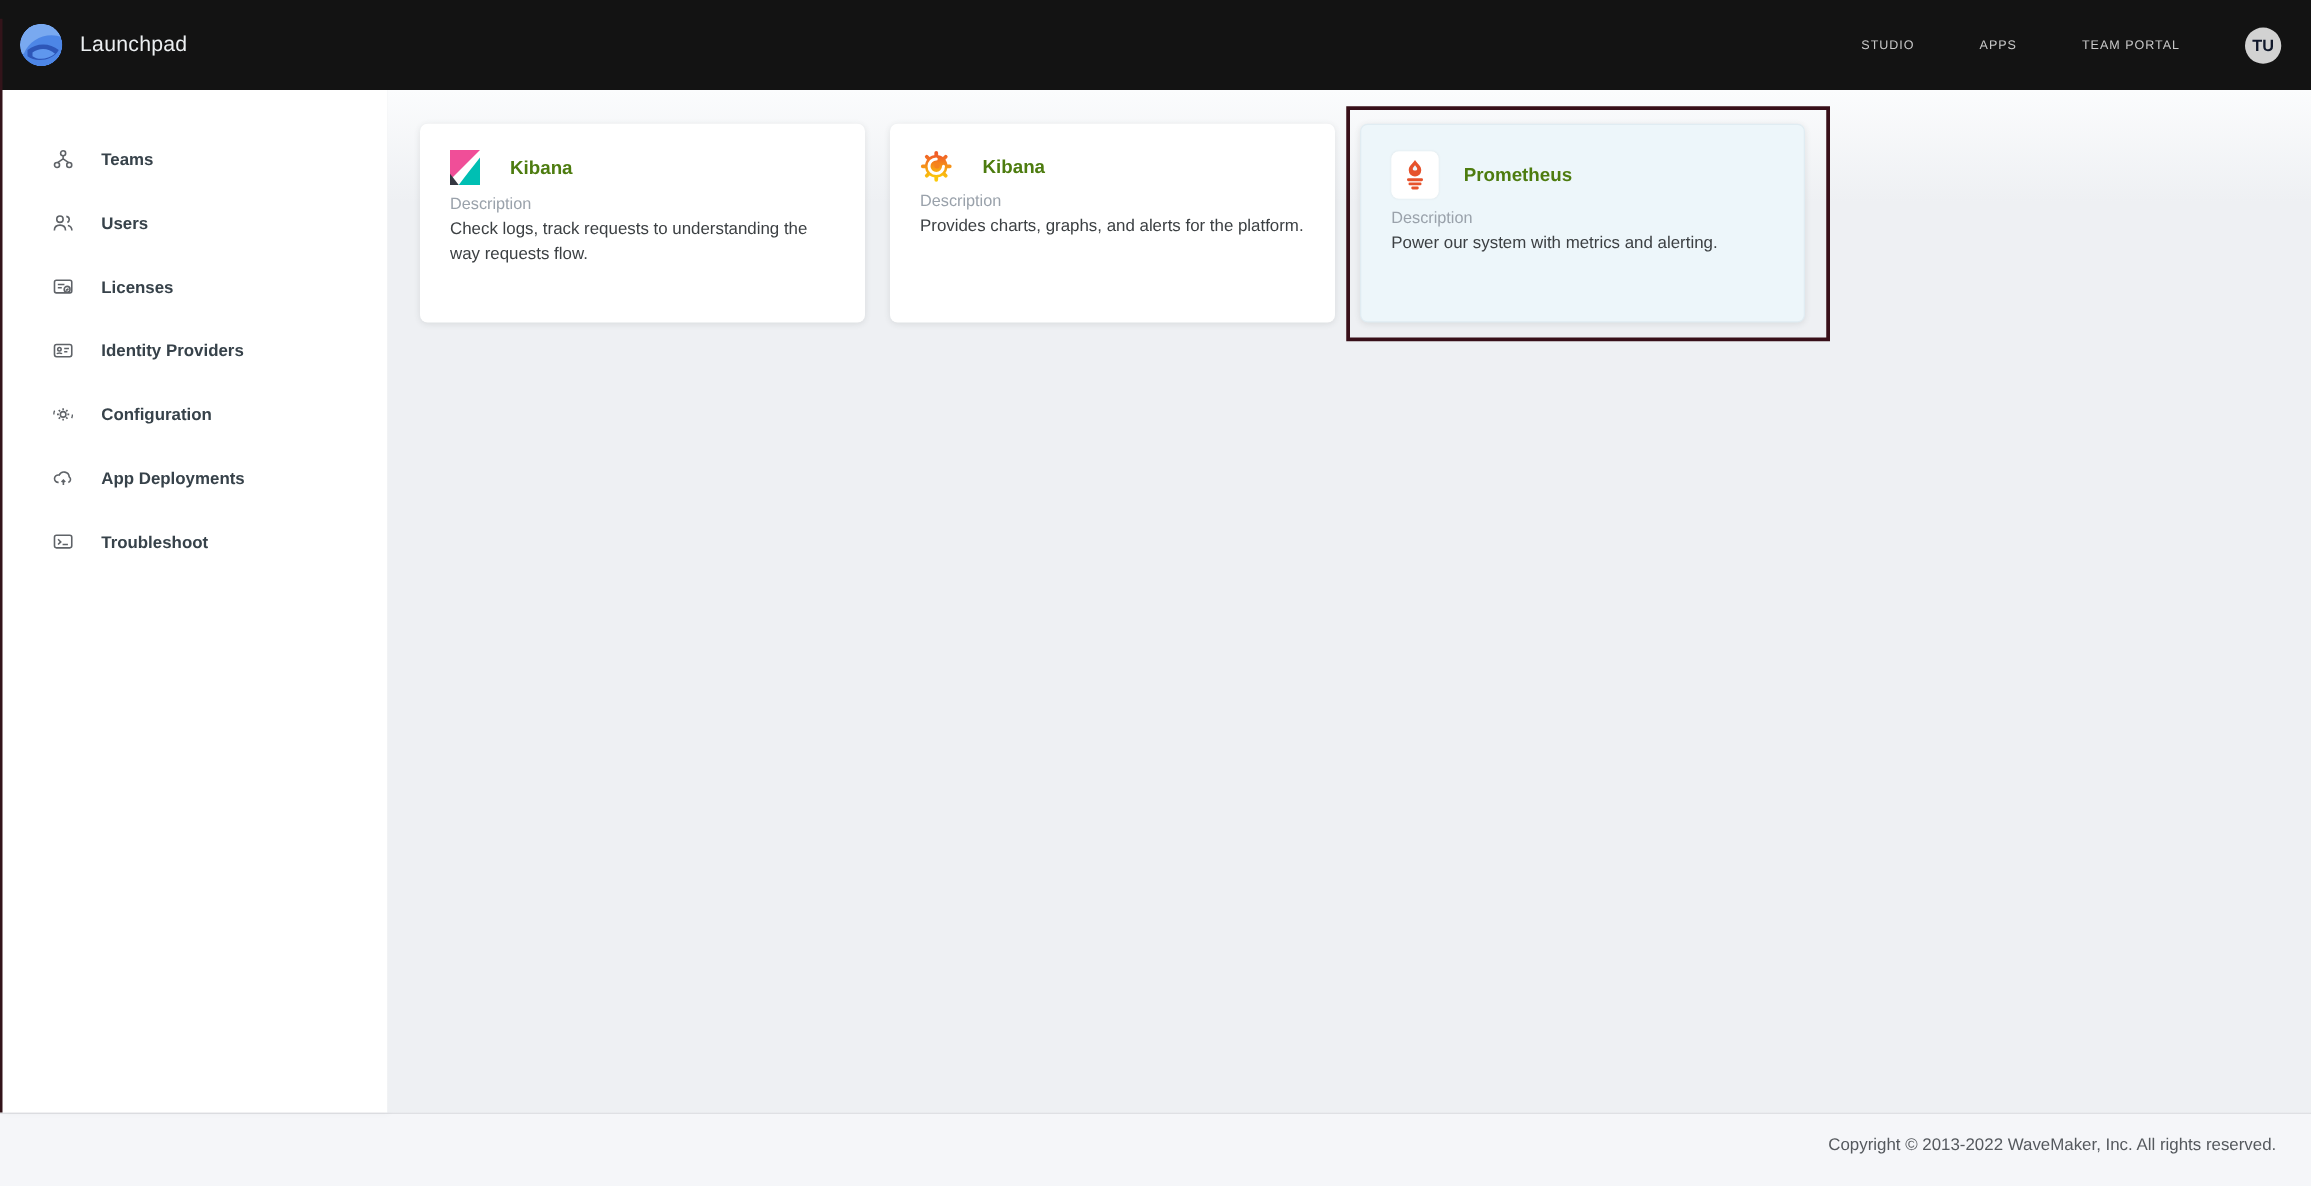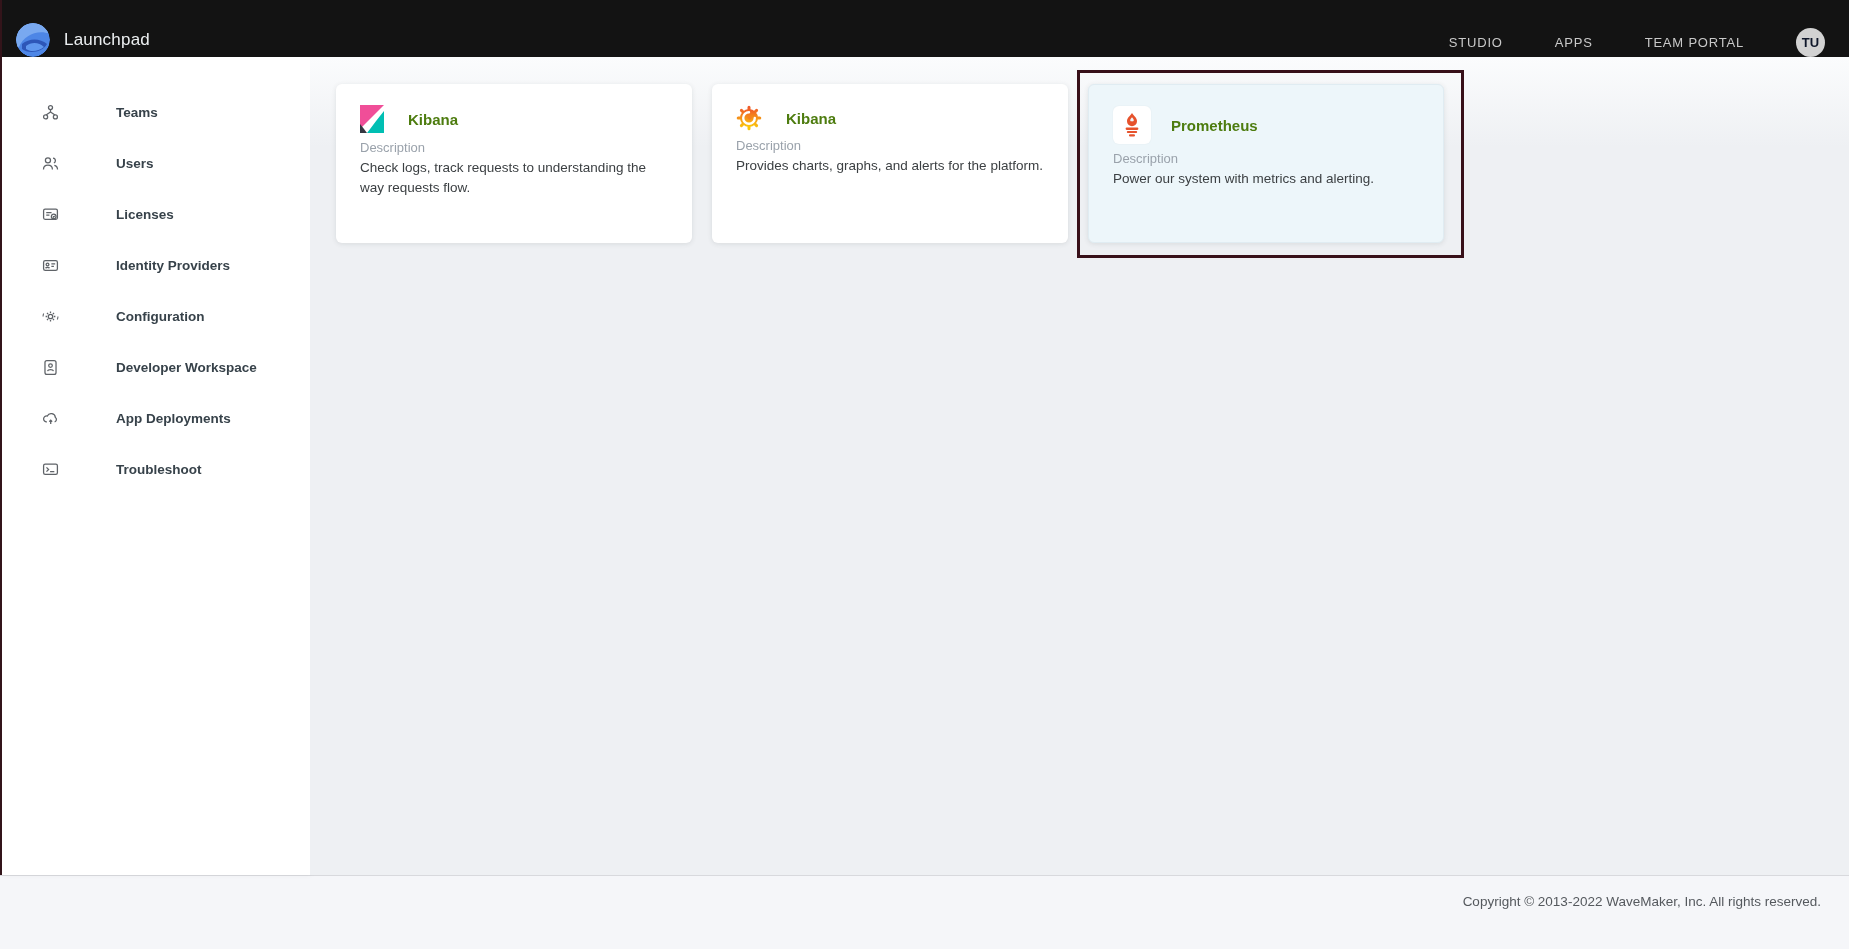--- a/index.html
+++ b/index.html
@@ -1,42 +1,42 @@
 <!DOCTYPE html>
 <html><head>
 <meta charset="utf-8">
 <style>
   * { margin:0; padding:0; box-sizing:border-box; }
   html,body { width:1849px; height:949px; overflow:hidden;
     font-family:"Liberation Sans", sans-serif; background:#eef0f3; }
 
   
-  .header { height:57px; background:#131313; display:flex; align-items:flex-end;
+  .header { height:72px; background:#131313; display:flex; align-items:center;
     justify-content:space-between; padding:0 24px 0 16px; position:relative; z-index:5;gap:20px; }
   .header-left { display:flex; align-items:center; gap:14px; }
   .logo { width:34px; height:34px; border-radius:50%; display:block; }
   .app-title { color:#eceff1; font-size:17px; font-weight:500; letter-spacing:.2px; }
   .header-right { display:flex; align-items:center; gap:52px; }
-  .nav-link { color:#c9c9c9; font-size:13px; letter-spacing:.8px; font-weight:500;
+  .nav-link { color:#c9c9c9; font-size:10px; letter-spacing:.8px; font-weight:500;
     cursor:pointer; }
   .avatar { width:29px; height:29px; border-radius:50%; background:#d2d2d2;
     color:#0f172a; font-size:13px; font-weight:700; display:flex; align-items:center;
     justify-content:center; cursor:pointer; }
 
   
   .page-body { display:flex; height:818px; position:relative; }
   .left-edge { position:absolute; left:0; top:-57px; width:2px; height:875px;
     background:#33141a; z-index:20; }
 
   .sidebar { width:310px; background:#ffffff; padding-top:30px; flex-shrink:0;
     box-shadow:2px 0 6px rgba(0,0,0,.04); }
   .side-item { display:flex; align-items:center; gap:22px; height:51px;
     padding-left:42px; cursor:pointer; }
   .side-item svg { flex-shrink:0; }
-  .side-label { font-size:13.5px; font-weight:600; color:#37424a;margin-left:35px; }
+  .side-label { font-size:13.5px; font-weight:600; color:#37424a; }
 
   .main { flex:1; position:relative;
     background:linear-gradient(180deg,#fbfcfd 0,#eef0f3 90px); }
   .cards-row { display:flex; gap:20px; padding:27px 0 0 26px; }
 
   .card { width:356px; height:159px; background:#ffffff; border-radius:6px;
     box-shadow:0 1px 5px rgba(60,64,67,.12); padding:21px 24px; cursor:pointer; }
   .card.highlight { background:#edf6fa; border:1px solid #e0ecf2; }
   .card-head { display:flex; align-items:center; }
   .card-title { color:#4d7c0f; font-size:15px; font-weight:700; margin-left:24px; }
@@ -134,28 +134,20 @@
     <div class="side-item">
       <svg width="17" height="17" viewBox="0 0 16 16" fill="none" stroke="#5f6368" stroke-width="1.2">
         <circle cx="8" cy="8" r="2.1"></circle>
         <path d="M8 3.4 V4.8 M8 11.2 V12.6 M3.4 8 H4.8 M11.2 8 H12.6 M4.7 4.7 L5.7 5.7 M10.3 10.3 L11.3 11.3 M11.3 4.7 L10.3 5.7 M5.7 10.3 L4.7 11.3"></path>
         <path d="M1.6 5.2 C1.2 6 1 7 1 8" stroke-width="1"></path>
         <path d="M14.4 10.8 C14.8 10 15 9 15 8" stroke-width="1"></path>
       </svg>
       <span class="side-label">Configuration</span>
     </div>
 
-    <div class="side-item">
-      <svg width="17" height="17" viewBox="0 0 16 16" fill="none" stroke="#5f6368" stroke-width="1.2">
-        <rect x="2.8" y="1.6" width="10.4" height="12.8" rx="1.8"></rect>
-        <circle cx="8" cy="6.2" r="1.7"></circle>
-        <path d="M5.2 11.4 C5.6 9.6 10.4 9.6 10.8 11.4"></path>
-      </svg>
-      <span class="side-label">Developer Workspace</span>
-    </div>
 
     <div class="side-item">
       <svg width="17" height="17" viewBox="0 0 16 16" fill="none" stroke="#5f6368" stroke-width="1.2">
         <path d="M4.6 11.2 A2.8 2.8 0 1 1 5 5.7 A4 4 0 0 1 12.6 7.1 A2.3 2.3 0 0 1 11.9 11.2"></path>
         <path d="M8.2 13.2 V9.6 M6.8 10.9 L8.2 9.5 L9.6 10.9"></path>
       </svg>
       <span class="side-label">App Deployments</span>
     </div>
 
     <div class="side-item">

